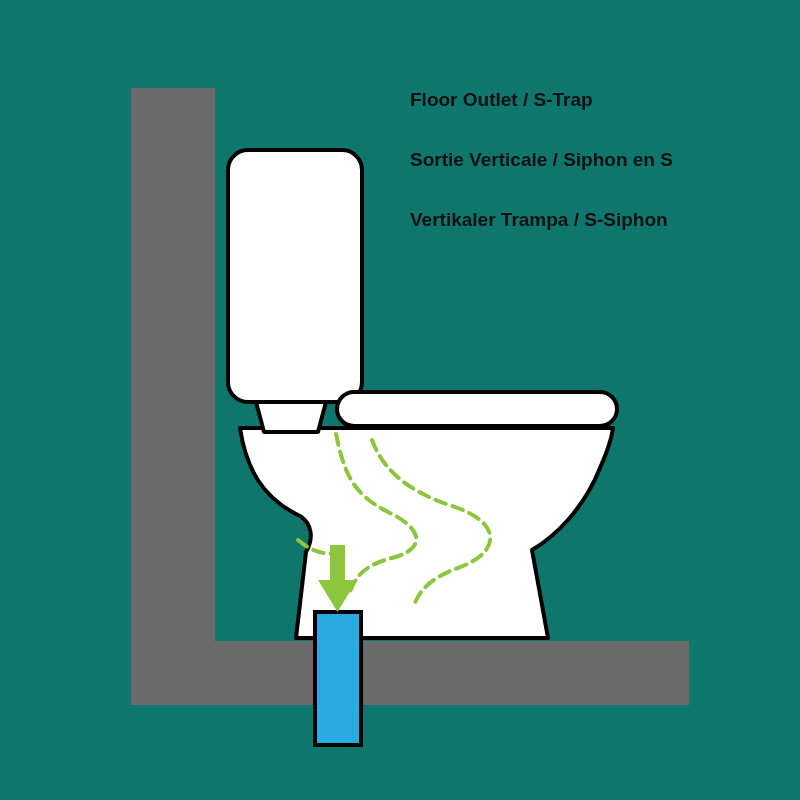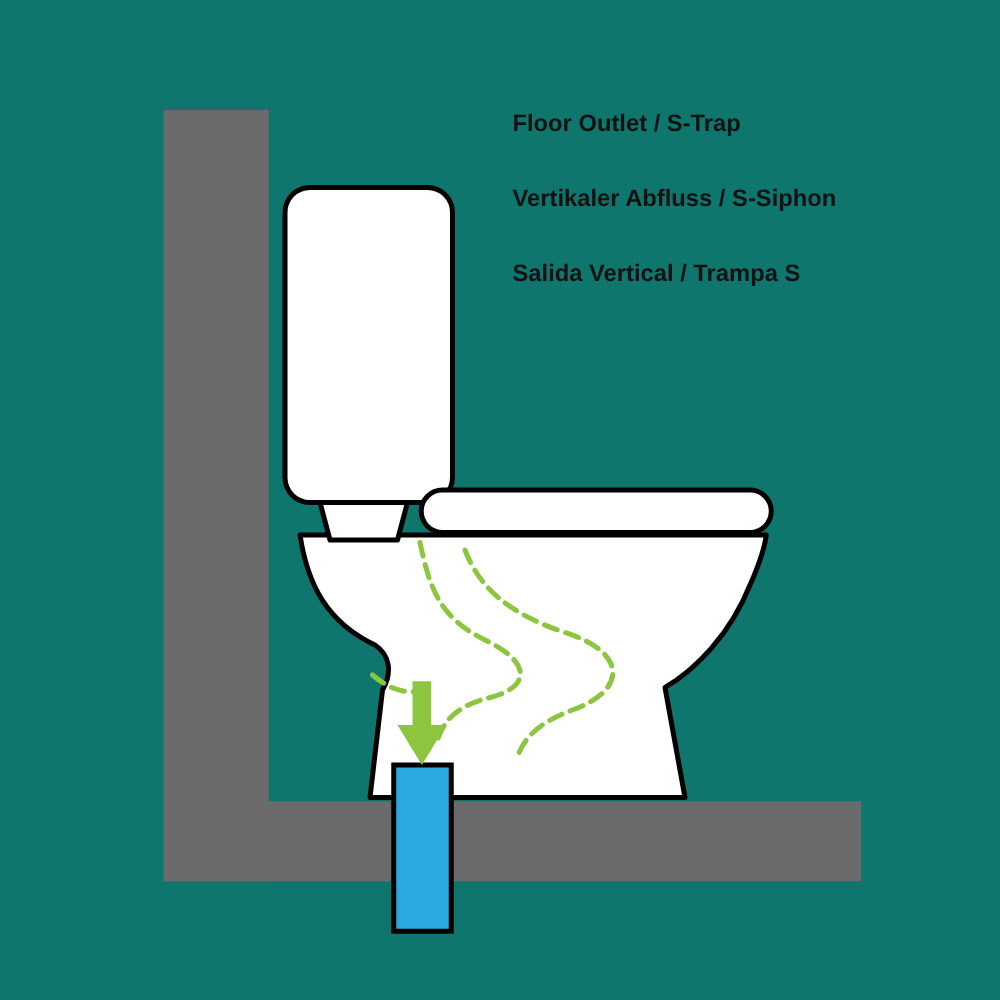--- a/index.html
+++ b/index.html
@@ -77,17 +77,17 @@
 
     <rect x="228" y="150" width="134" height="252" rx="20" ry="20" fill="#ffffff" stroke="#000000" stroke-width="4"></rect>
 
     <polygon points="256,402 326,402 318,432 264,432" fill="#ffffff" stroke="#000000" stroke-width="4" stroke-linejoin="round"></polygon>
 
     <rect x="337" y="392" width="280" height="34" rx="17" ry="17" fill="#ffffff" stroke="#000000" stroke-width="4"></rect>
   </svg>
 
   <div class="labels">
     <div class="label-row">Floor Outlet / S-Trap</div>
-    <div class="label-row">Vertikaler Abfluss / S-Siphon</div>
-    <div class="label-row">Salida Vertical / Trampa S</div>
+    <div class="label-row">Sortie Verticale / Siphon en S</div>
+    <div class="label-row">Vertikaler Trampa / S-Siphon</div>
   </div>
 
 </div>
 
 </body></html>

